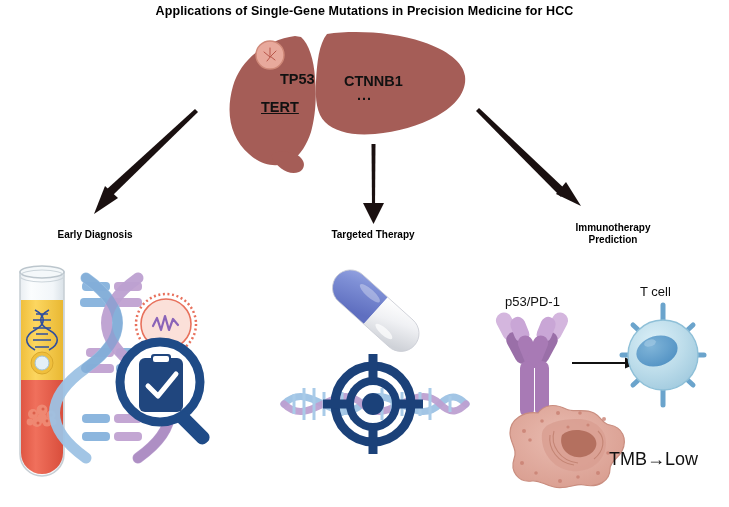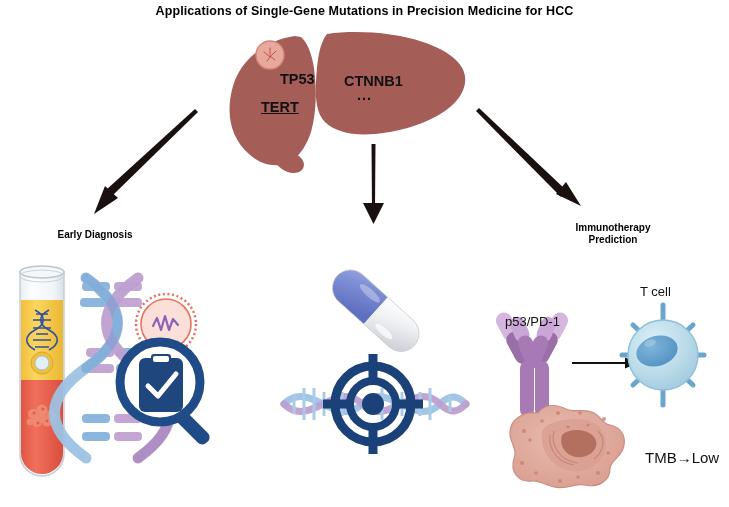--- a/index.html
+++ b/index.html
@@ -55,23 +55,23 @@
   #label-early      { left: 10px;  top: 229px; width: 170px; }
   #label-targeted   { left: 288px; top: 229px; width: 170px; }
   #label-immuno     { left: 518px; top: 222px; width: 190px; }
 
   .small-label {
     position: absolute;
     font-size: 13px;
     color: #111111;
     white-space: nowrap;
   }
-  #label-p53pd1 { left: 505px; top: 294px; margin-top: 20px; }
+  #label-p53pd1 { left: 505px; top: 294px; }
   #label-tcell  { left: 640px; top: 284px; }
-  #label-tmb    { left: 645px; top: 449px; font-size: 15px; }
+  #label-tmb    { left: 609px; top: 449px; font-size: 18px; }
 
   svg { display: block; overflow: visible; }
 </style>
 </head>
 <body>
 
 <div id="figure">
 
   <div id="figure-title">Applications of Single-Gene Mutations in Precision Medicine for HCC</div>
 
@@ -122,20 +122,21 @@
       </g>
 
       <g>
         <path d="M479 108 L566 190 L561 197 L476 111 Z" fill="#1a1010"></path>
         <path d="M581 206 L556 194 L566 182 Z" fill="#1a1010"></path>
       </g>
     </svg>
   </div>
 
   <div class="section-label" id="label-early">Early Diagnosis</div>
+  <div class="section-label" id="label-targeted">Targeted Therapy</div>
   <div class="section-label" id="label-immuno">Immunotherapy
 Prediction</div>
 
   <div class="abs" style="left:8px; top:262px;">
     <svg width="230" height="225" viewBox="0 0 230 225">
       <defs>
         <linearGradient id="tubeGlass" x1="0" y1="0" x2="1" y2="0">
           <stop offset="0%" stop-color="#e9eef2"></stop>
           <stop offset="25%" stop-color="#fbfdfe"></stop>
           <stop offset="75%" stop-color="#f2f6f9"></stop>

